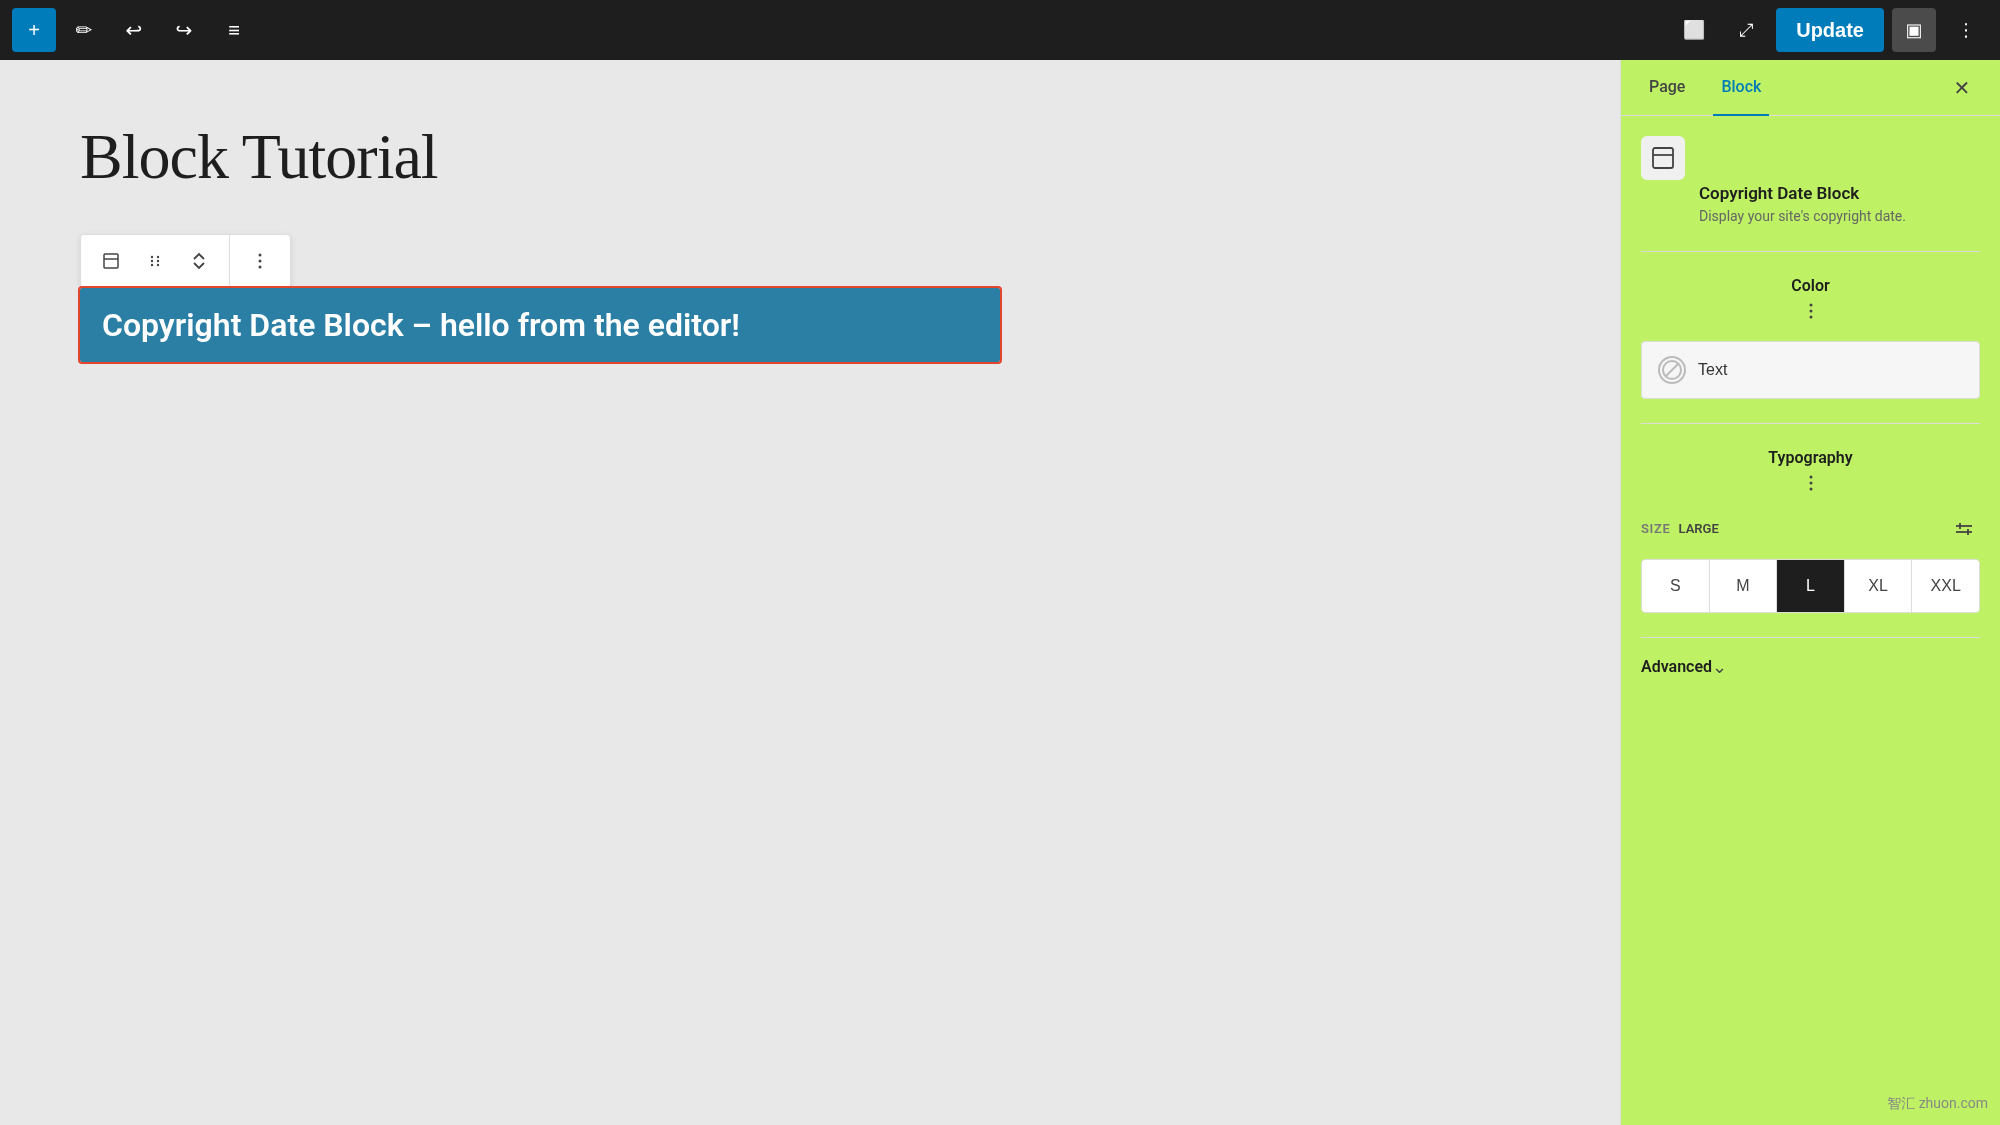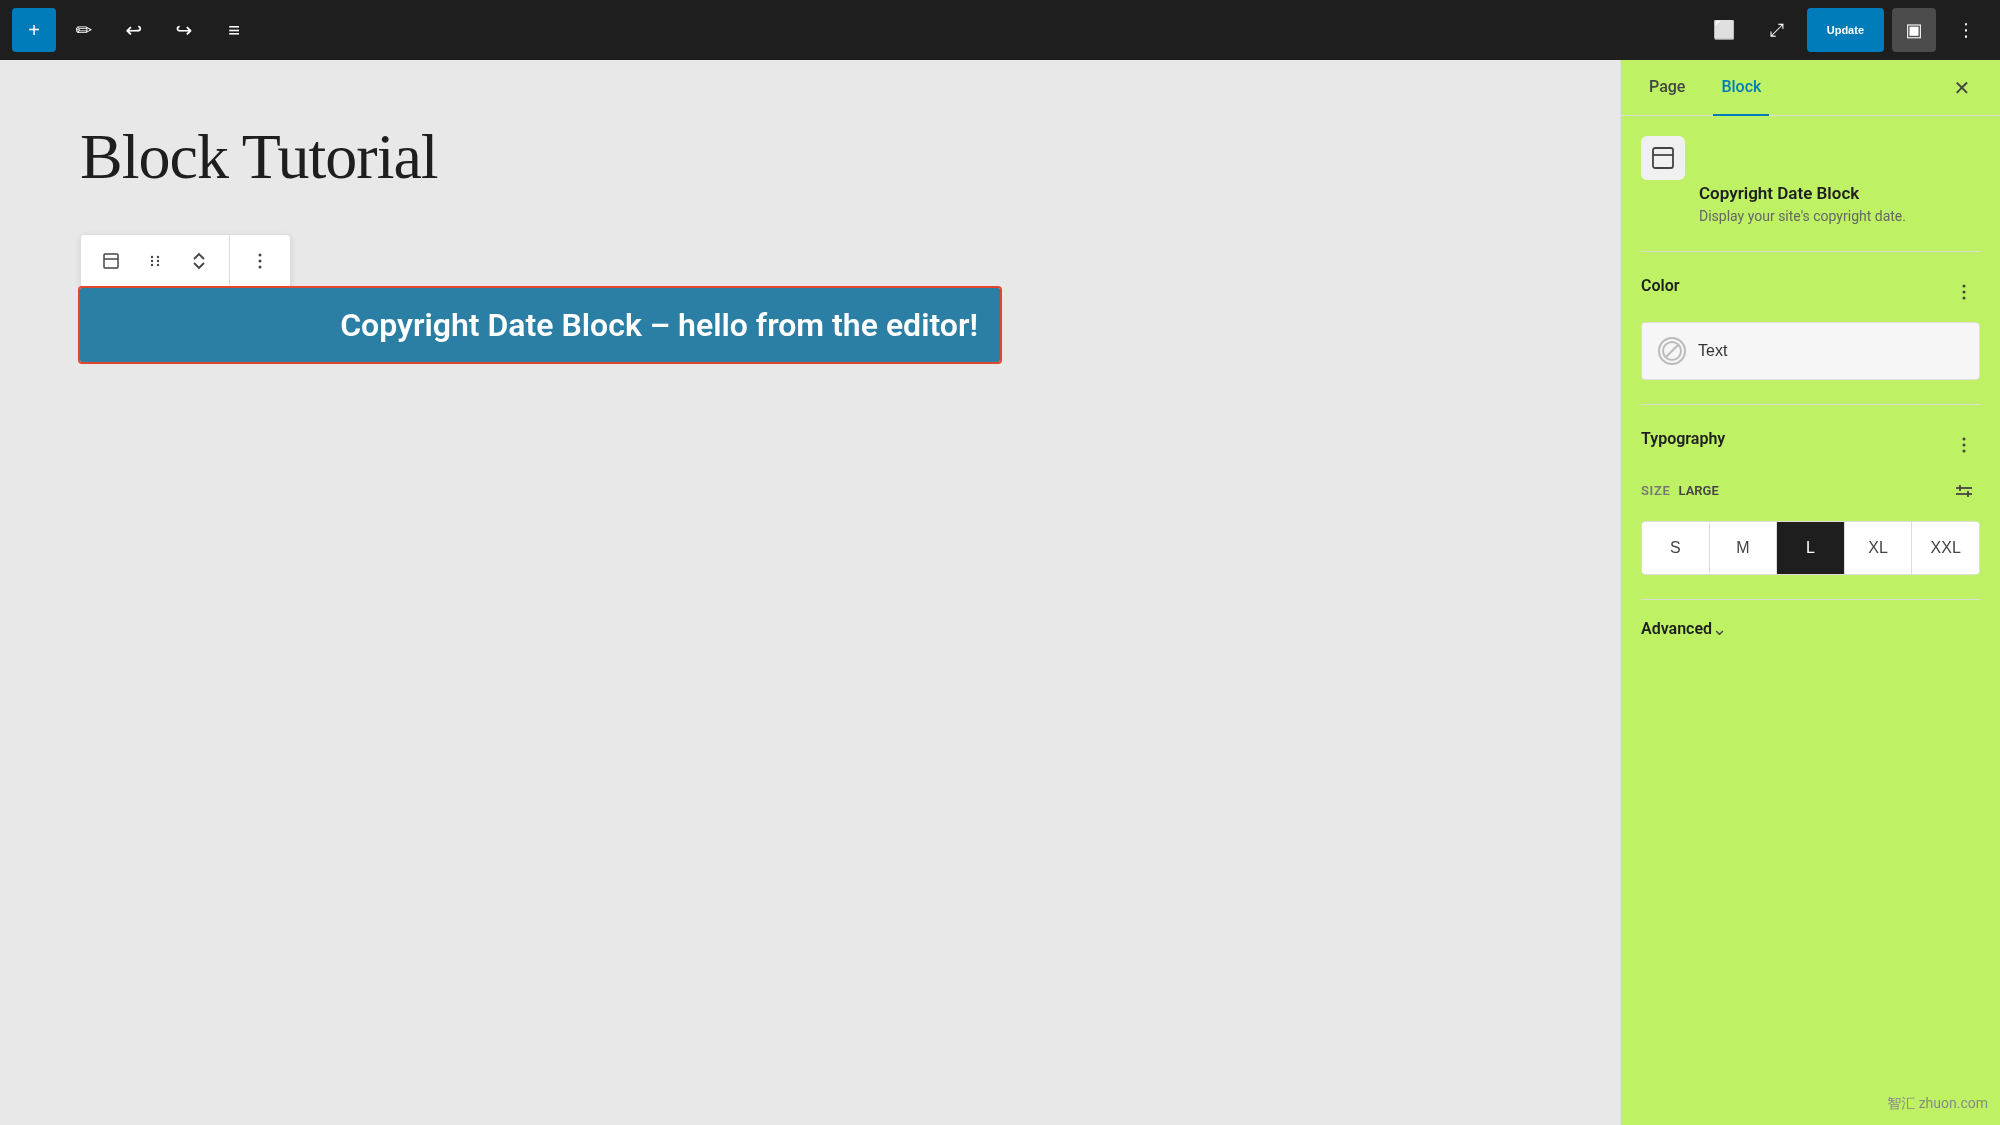--- a/index.html
+++ b/index.html
@@ -40,21 +40,21 @@
       align-items: center;
       gap: 8px;
     }
     .update-btn {
       background: #007cba;
       color: #fff;
       border: none;
       border-radius: 4px;
       padding: 0 20px;
       height: 44px;
-      font-size: 11px;
+      font-size: 20px;
       font-weight: 600;
       cursor: pointer;
     }
     .icon-btn {
       width: 44px;
       height: 44px;
       border: none;
       background: transparent;
       color: #fff;
       font-size: 18px;
@@ -89,21 +89,20 @@
       font-size: 64px;
       font-weight: 400;
       color: #1e1e1e;
       margin-bottom: 40px;
       letter-spacing: -1px;
     }
 
     
     .block-wrapper {
       position: relative;
-      text-align: right;
     }
 
     .block-toolbar {
       display: flex;
       align-items: center;
       background: #fff;
       border: 1px solid #ddd;
       border-radius: 4px;
       width: fit-content;
       margin-bottom: 0;
@@ -231,22 +230,24 @@
 
     .block-info-text p {
       font-size: 14px;
       color: #666;
       line-height: 1.4;
     }
 
     
     .section-header {
       display: flex;
+      align-items: center;
       justify-content: space-between;
       margin-bottom: 14px;
+      flex-direction: column;
     }
 
     .section-title {
       font-size: 16px;
       font-weight: 600;
       color: #1e1e1e;
     }
 
     .section-more {
       width: 32px;

